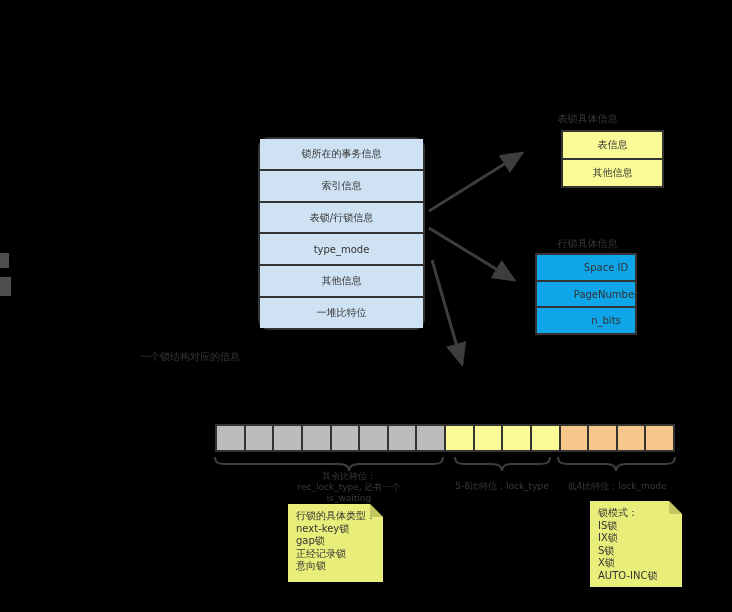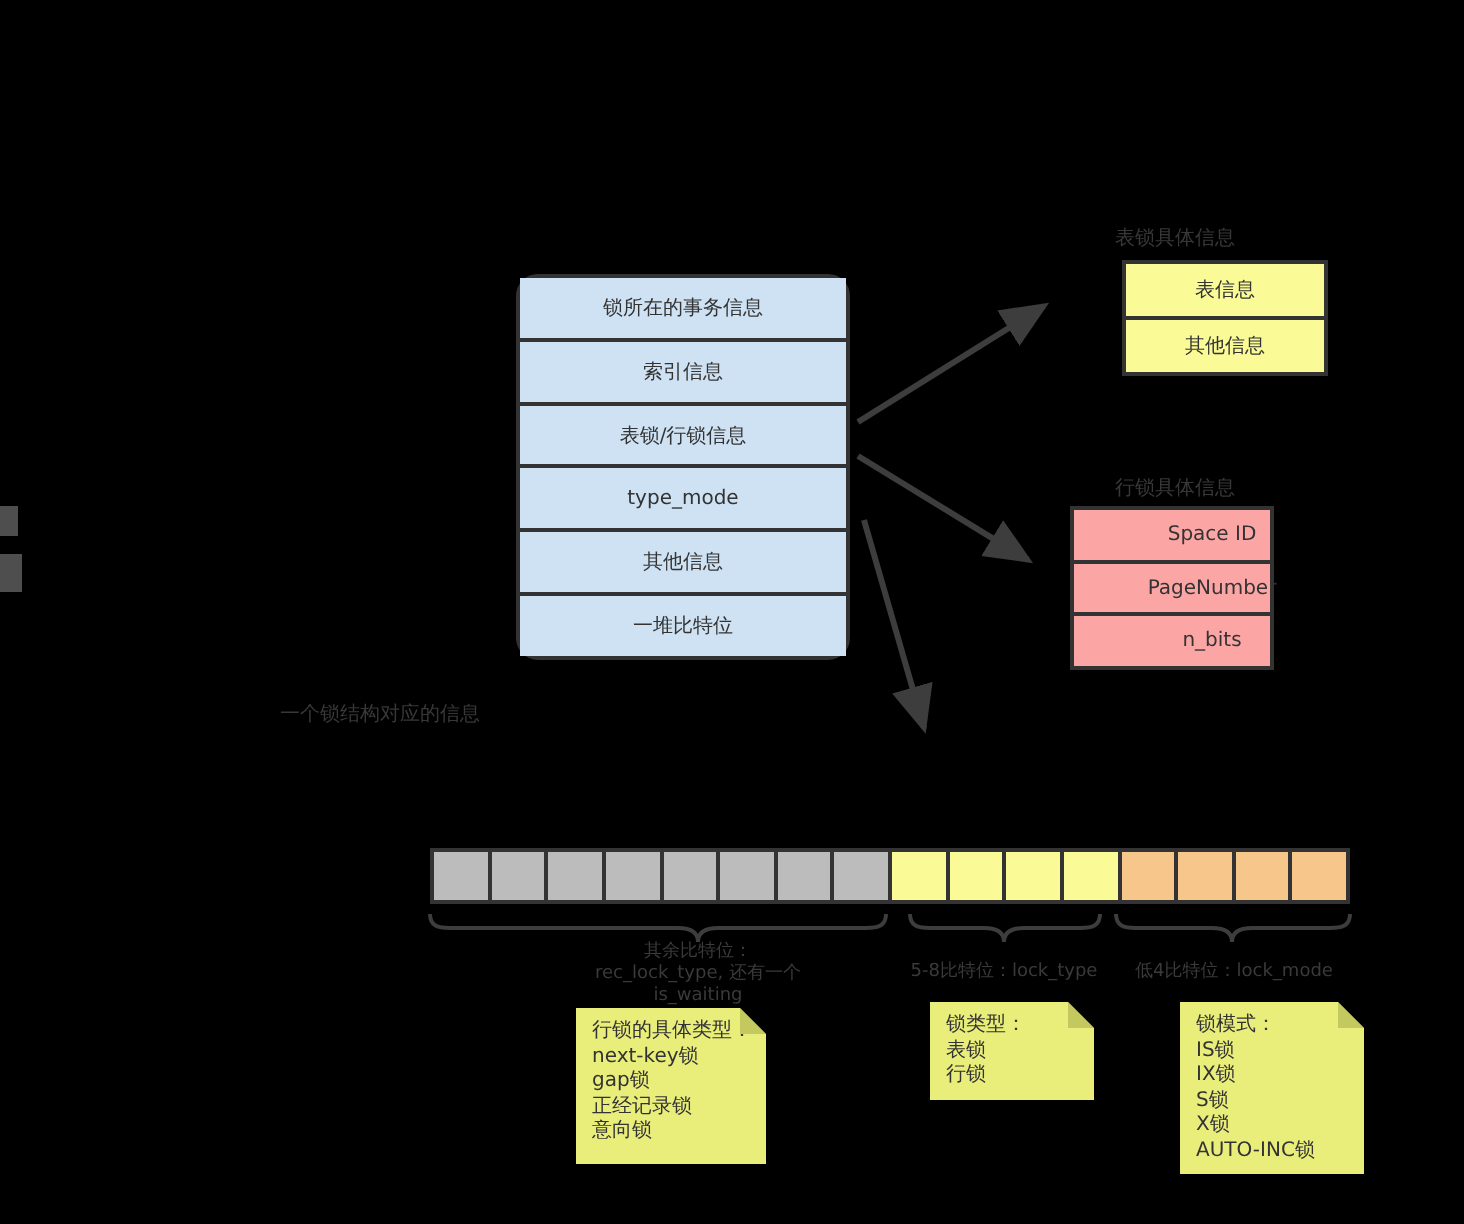--- a/index.html
+++ b/index.html
@@ -7,21 +7,21 @@
   .canvas{position:relative;width:732px;height:612px;background:#000000;overflow:hidden;
           font-family:"DejaVu Sans","Liberation Sans",sans-serif;}
   .overlay{position:absolute;left:0;top:0;pointer-events:none;}
 
   .box{position:absolute;display:flex;flex-direction:column;border:2px solid #333;}
   .box .row{flex:1;display:flex;align-items:center;justify-content:center;
             font-size:10px;color:#333;border-top:2px solid #333;}
   .box .row:first-child{border-top:none;}
   .blue-box .row{background:#cfe2f3;}
   .yellow-box .row{background:#fafa96;}
-  .red-box .row{background:#fca5a5;padding-left:40px;}
+  .red-box .row{background:#0ea5e9;padding-left:40px;}
 
   .caption{position:absolute;font-size:10px;color:#383838;}
   .box-title{position:absolute;font-size:10px;color:#383838;text-align:center;}
 
   .bit-array{position:absolute;left:215px;top:424px;width:460px;height:28px;
              display:flex;border:2px solid #333;background:#000;}
   .cell{flex:1;border-left:2px solid #333;}
   .cell:first-child{border-left:none;}
   .cell.gray{background:#bcbcbc;}
   .cell.yellow{background:#fafa96;}
@@ -114,28 +114,20 @@
     <svg class="fold-svg" width="13" height="13">
       <polygon points="0,0 13,13 0,13" fill="#c3c95e"></polygon>
     </svg>
     <div class="note-line">行锁的具体类型：</div>
     <div class="note-line">next-key锁</div>
     <div class="note-line">gap锁</div>
     <div class="note-line">正经记录锁</div>
     <div class="note-line">意向锁</div>
   </div>
 
-  <div class="note" style="left:465px;top:501px;width:82px;height:49px;">
-    <svg class="fold-svg" width="13" height="13">
-      <polygon points="0,0 13,13 0,13" fill="#c3c95e"></polygon>
-    </svg>
-    <div class="note-line">锁类型：</div>
-    <div class="note-line">表锁</div>
-    <div class="note-line">行锁</div>
-  </div>
 
   <div class="note" style="left:590px;top:501px;width:92px;height:86px;">
     <svg class="fold-svg" width="13" height="13">
       <polygon points="0,0 13,13 0,13" fill="#c3c95e"></polygon>
     </svg>
     <div class="note-line">锁模式：</div>
     <div class="note-line">IS锁</div>
     <div class="note-line">IX锁</div>
     <div class="note-line">S锁</div>
     <div class="note-line">X锁</div>

